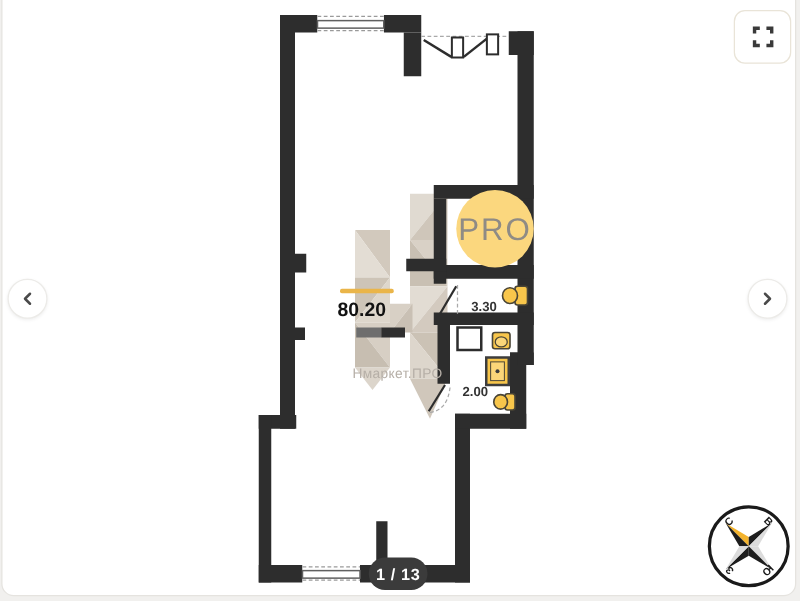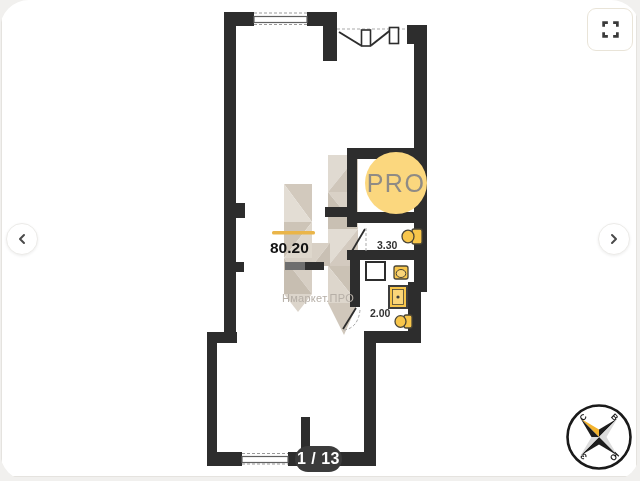--- a/index.html
+++ b/index.html
@@ -1,30 +1,30 @@
 <!DOCTYPE html>
 <html style="--wall: #2d2d2d; --badge_bg: #fbd77e; --badge_text: #8f8b85; --fixture_yellow: #f8c64b; --accent_gold: #eab549; --watermark_beige: #d8d0c5; --brand_text: #b6afa7; --counter_bg: #3b3b3b; --compass_north: #f3b32d; --card_border: #e5e3df;"><head>
 <meta charset="utf-8">
 <style>
   html,body{margin:0;padding:0;}
   body{width:640px;height:481px;background:#f1f0ee;font-family:"Liberation Sans",sans-serif;overflow:hidden;}
-  #app{position:relative;width:640px;height:481px;overflow:hidden;border-radius:29px;}
+  #app{position:relative;width:640px;height:481px;overflow:hidden;}
   .card{position:absolute;left:1px;top:-10px;width:636px;height:487px;background:#fff;
         border:1px solid var(--card_border,#e5e3df);border-radius:10px;box-sizing:border-box;}
   #plan{position:absolute;left:0;top:0;}
   .svgtxt{font-family:"Liberation Sans",sans-serif;}
 
   .btn{position:absolute;display:flex;align-items:center;justify-content:center;background:#fff;cursor:pointer;box-sizing:border-box;padding:0;}
   .fsbtn{left:587px;top:8px;width:46px;height:43px;border:1px solid #e9e4d8;border-radius:9px;}
   .nav{width:32px;height:32px;border-radius:50%;border:1px solid #ecebe8;box-shadow:0 1px 3px rgba(0,0,0,.07);}
   .nav.prev{left:6px;top:223px;}
   .nav.next{left:598px;top:223px;}
 
   .counter{position:absolute;left:295px;top:446px;width:47px;height:26px;border-radius:13px;
-           background:var(--counter_bg,#3b3b3b);color:#fff;font-size:16px;font-weight:bold;
+           background:var(--counter_bg,#3b3b3b);color:#fff;font-size:13px;font-weight:bold;
            display:flex;align-items:center;justify-content:center;letter-spacing:.5px;}
   .compass{position:absolute;left:564px;top:402px;width:70px;height:70px;}
 </style>
 </head>
 <body>
 
 <div id="app">
   <div class="card"></div>
 
   <svg id="plan" width="640" height="481" viewBox="0 0 640 481">

